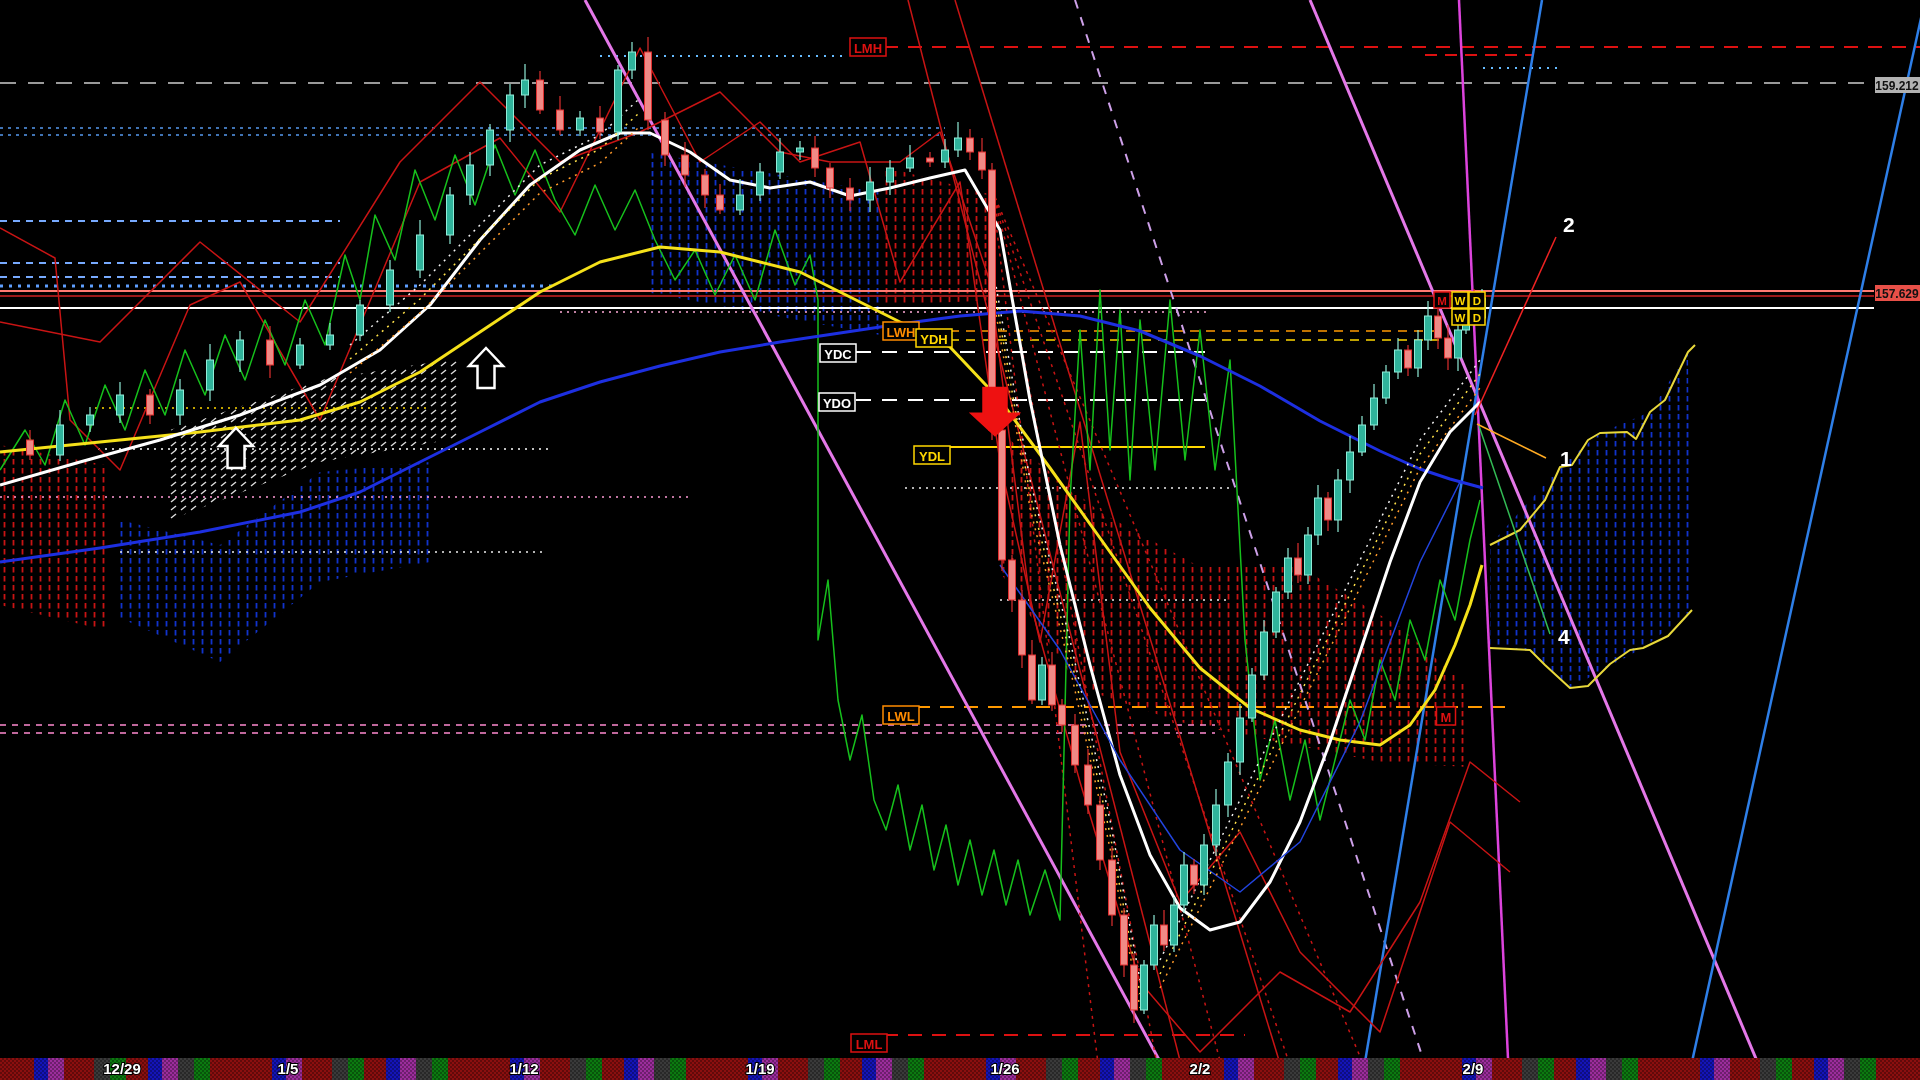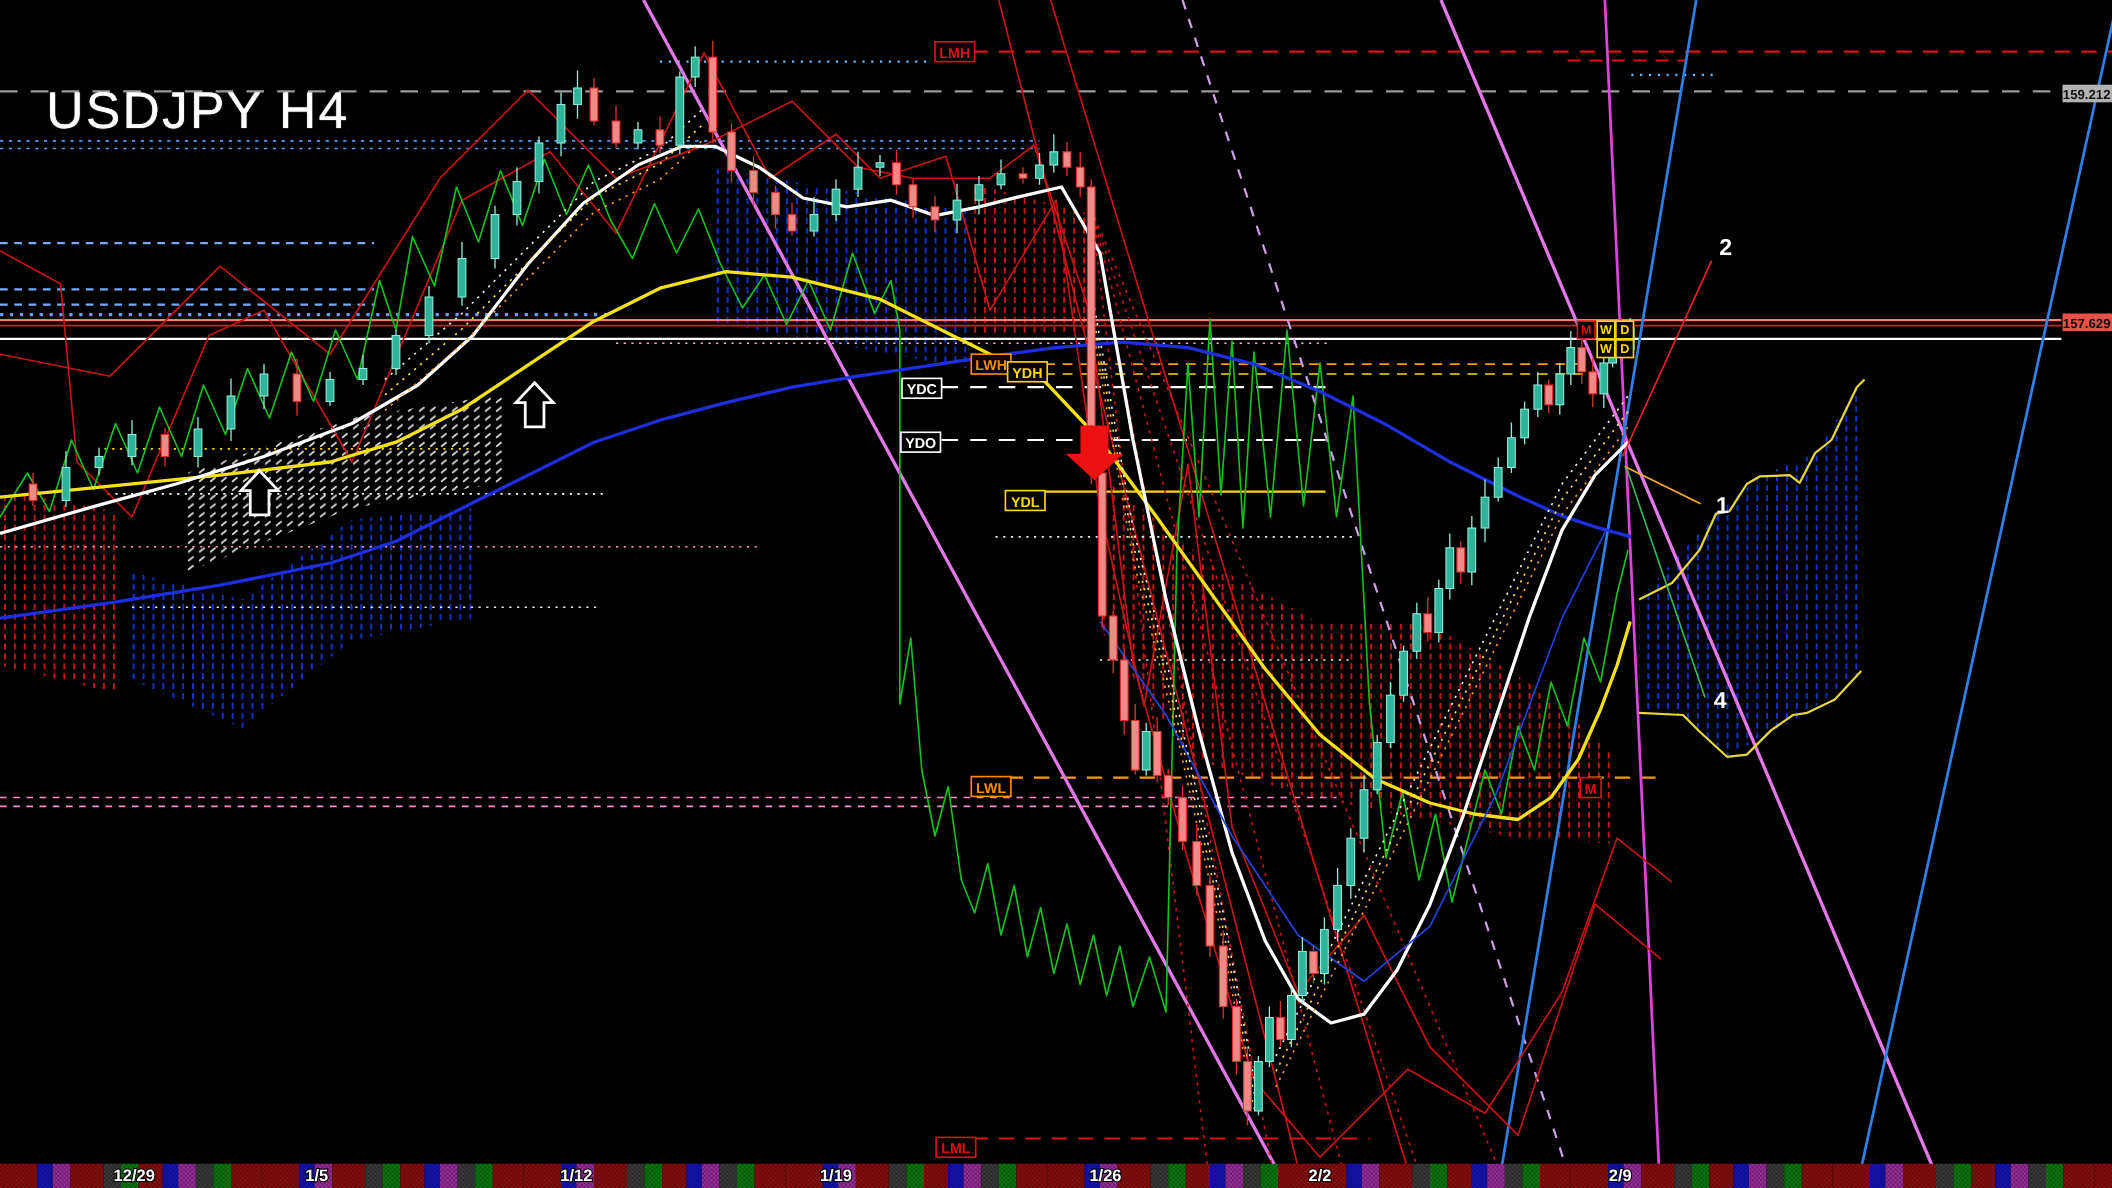--- a/index.html
+++ b/index.html
@@ -671,14 +671,13 @@
     <g>
         <text x="122" y="1074" fill="#ffffff" font-size="15" font-weight="bold" text-anchor="middle" paint-order="stroke" stroke="#000000" stroke-width="2" font-family="&quot;Liberation Sans&quot;,sans-serif">12/29</text>
         <text x="288" y="1074" fill="#ffffff" font-size="15" font-weight="bold" text-anchor="middle" paint-order="stroke" stroke="#000000" stroke-width="2" font-family="&quot;Liberation Sans&quot;,sans-serif">1/5</text>
         <text x="524" y="1074" fill="#ffffff" font-size="15" font-weight="bold" text-anchor="middle" paint-order="stroke" stroke="#000000" stroke-width="2" font-family="&quot;Liberation Sans&quot;,sans-serif">1/12</text>
         <text x="760" y="1074" fill="#ffffff" font-size="15" font-weight="bold" text-anchor="middle" paint-order="stroke" stroke="#000000" stroke-width="2" font-family="&quot;Liberation Sans&quot;,sans-serif">1/19</text>
         <text x="1005" y="1074" fill="#ffffff" font-size="15" font-weight="bold" text-anchor="middle" paint-order="stroke" stroke="#000000" stroke-width="2" font-family="&quot;Liberation Sans&quot;,sans-serif">1/26</text>
         <text x="1200" y="1074" fill="#ffffff" font-size="15" font-weight="bold" text-anchor="middle" paint-order="stroke" stroke="#000000" stroke-width="2" font-family="&quot;Liberation Sans&quot;,sans-serif">2/2</text>
         <text x="1473" y="1074" fill="#ffffff" font-size="15" font-weight="bold" text-anchor="middle" paint-order="stroke" stroke="#000000" stroke-width="2" font-family="&quot;Liberation Sans&quot;,sans-serif">2/9</text>
       </g>
   </svg>
-  <div class="title">USDJPY H4</div>
 </div>
 
 </body></html>

